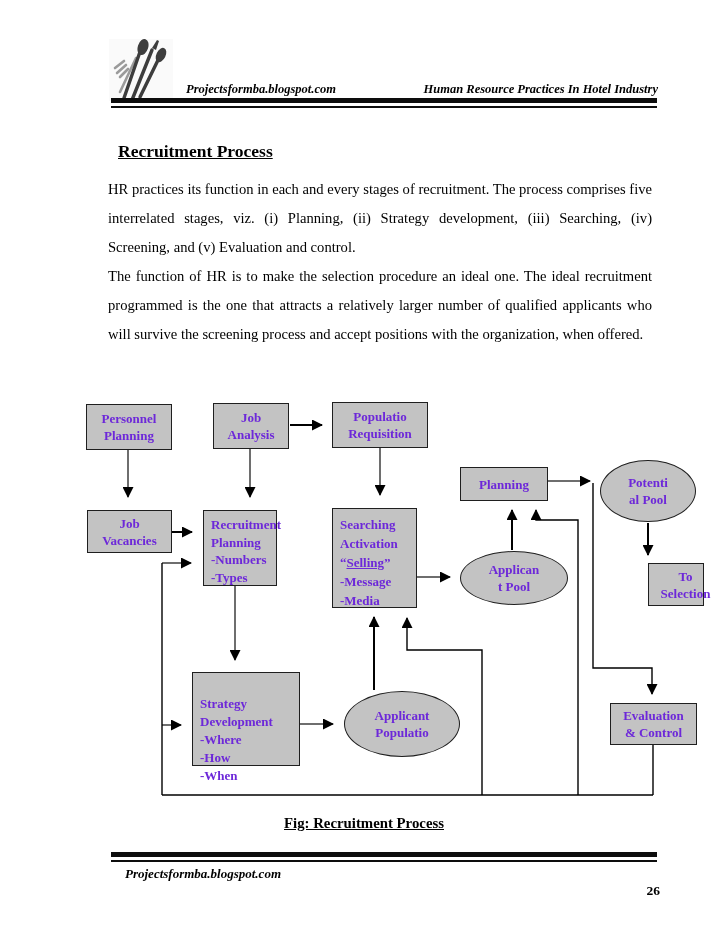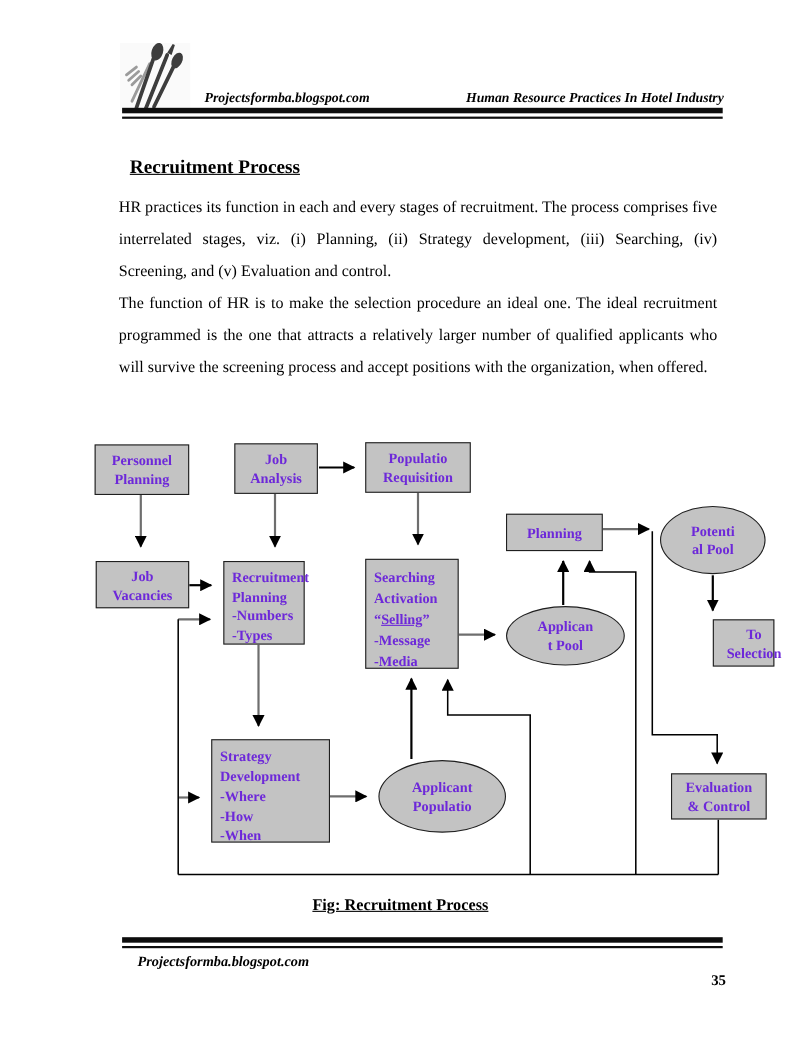--- a/index.html
+++ b/index.html
@@ -24,21 +24,21 @@
   .node{
     position:absolute;box-sizing:border-box;background:#c3c3c3;border:1.6px solid #1f1f1f;
     font:bold 13px/17px "Liberation Serif",serif;color:#6d28d9;
   }
   .node .lbl{white-space:pre-line;}
   .ctr{display:flex;align-items:center;justify-content:center;text-align:center;}
   .lft{padding:5px 3px 0 7px;}
   .ellipse{border-radius:50%;}
   .n-recruit{line-height:17.5px;}
   .n-search{line-height:19px;padding-top:6px;}
-  .n-strategy{line-height:18px;padding-top:6px;}
+  .n-strategy{line-height:18px;padding-top:22px;}
   .u{text-decoration:underline;}
   .caption{position:absolute;left:0;top:813px;width:728px;text-align:center;
     font:bold 14.8px/20px "Liberation Serif",serif;text-decoration:underline;}
   
   .ftr-rule-thick{left:111px;top:852px;width:546px;height:4.5px;}
   .ftr-rule-thin{left:111px;top:860px;width:546px;height:1.6px;}
   .ftr-site{position:absolute;left:125px;top:866px;font:bold italic 13px/16px "Liberation Serif",serif;}
   .page-num{position:absolute;left:600px;top:883px;width:60px;text-align:right;font:bold 13.5px/16px "Liberation Serif",serif;}
 </style>
 </head>
@@ -167,13 +167,13 @@
 <div class="node ctr" style="left:610px;top:703px;width:87px;height:42px;">
   <span class="lbl">Evaluation
 &amp; Control</span>
 </div>
 
 <div class="caption">Fig: Recruitment Process</div>
 
 <div class="rule ftr-rule-thick"></div>
 <div class="rule ftr-rule-thin"></div>
 <div class="ftr-site">Projectsformba.blogspot.com</div>
-<div class="page-num">35</div>
+<div class="page-num">26</div>
 
 </body></html>

